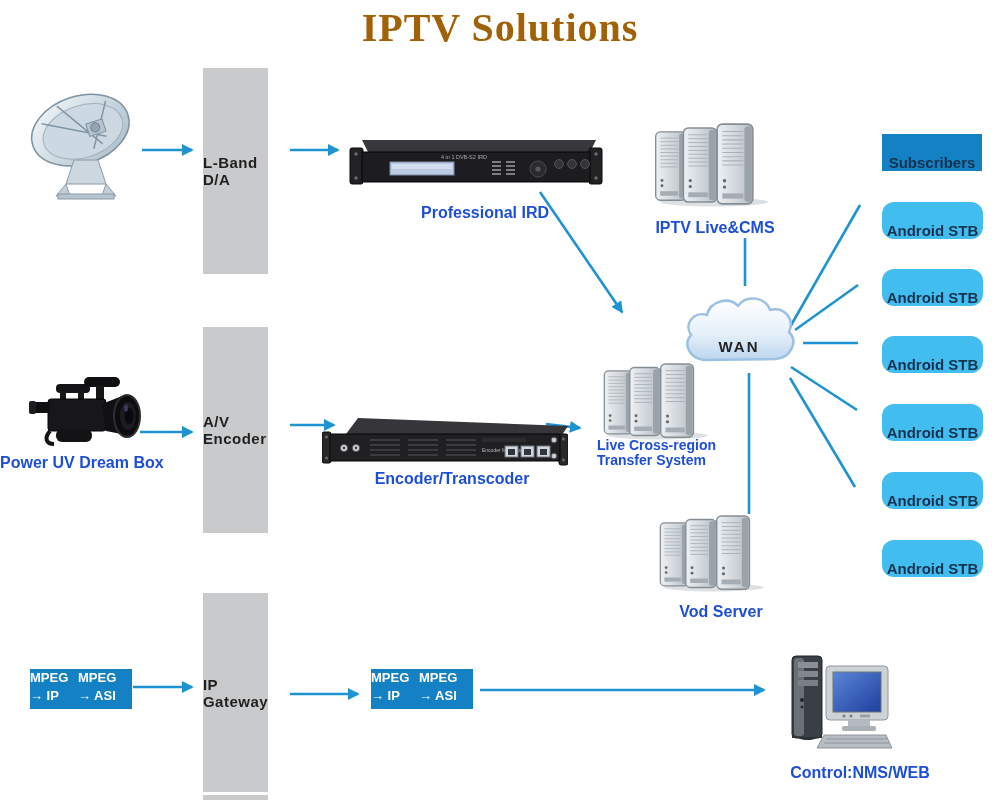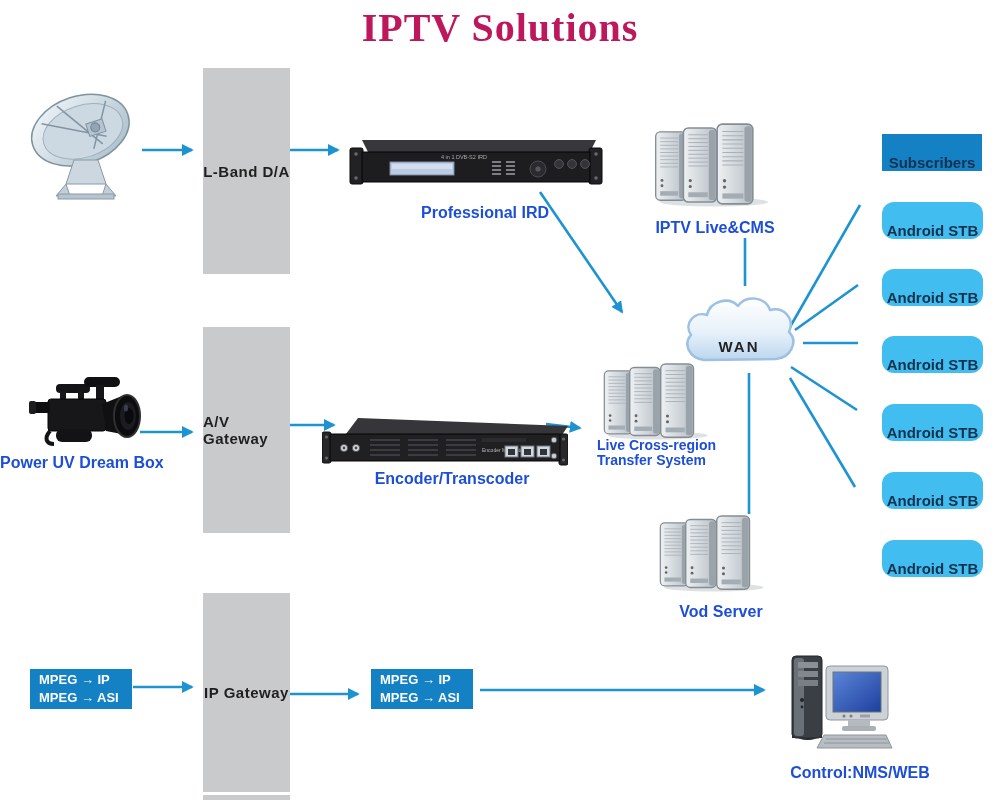--- a/index.html
+++ b/index.html
@@ -1,35 +1,35 @@
 <!DOCTYPE html>
 <html><head>
 <meta charset="utf-8">
 <style>
   html,body{margin:0;padding:0;background:#fff;}
   .canvas{position:relative;width:1000px;height:800px;background:#ffffff;
           font-family:"Liberation Sans",sans-serif;overflow:hidden;}
   .title{position:absolute;left:0;top:4px;width:1000px;text-align:center;
          font-family:"Liberation Serif",serif;font-weight:bold;font-size:40px;
-         color:#be185d;letter-spacing:1px;}
-  .gbar{position:absolute;left:203px;width:87px;background:#c9cacc;
+         color:#a16207;letter-spacing:1px;}
+  .gbar{position:absolute;left:203px;width:65px;background:#c9cacc;
         display:flex;align-items:center;justify-content:center;
         font-weight:bold;font-size:15px;color:#1f1f1f;letter-spacing:.5px;}
   #bar1{top:68px;height:206px}
   #bar2{top:327px;height:206px}
   #bar3{top:593px;height:199px}
   #bar4{top:795px;height:5px}
   .bluebox{position:absolute;display:flex;align-items:flex-end;justify-content:center;
            font-weight:bold;font-size:15px;color:#14314f;}
   .sub{left:882px;top:134px;width:100px;height:37px;background:#1581c5;}
   .stb{left:882px;width:101px;height:37px;background:#41beef;border-radius:12px;}
   #stb1{top:202px}#stb2{top:269px}#stb3{top:336px}#stb4{top:404px}#stb5{top:472px}#stb6{top:540px}
   .mpeg{position:absolute;width:102px;height:40px;background:#1581c5;color:#ffffff;
-        font-weight:bold;font-size:13px;line-height:1.4;display:flex;flex-direction:column;
-        justify-content:center;padding-left:9px;box-sizing:border-box;}
+        font-weight:bold;font-size:13px;line-height:1.4;display:flex;flex-direction:row;
+        justify-content:center;box-sizing:border-box;}
   #mpegL{left:30px;top:669px}
   #mpegM{left:371px;top:669px}
   .lbl{position:absolute;font-weight:bold;color:#1d4ed8;font-size:15px;white-space:nowrap;}
   .center{text-align:center;}
   .dev{position:absolute;}
   svg{display:block;}
   .connectors{position:absolute;left:0;top:0;pointer-events:none;}
   .wanlbl{position:absolute;left:680px;top:338px;width:118px;text-align:center;
           font-weight:bold;font-size:15px;letter-spacing:2px;color:#222;}
 </style>
@@ -111,21 +111,21 @@
     </g>
     <path d="M48 88 L72 88 L80 112 L40 112 Z" fill="#ccd7e0" stroke="#8a9aa7"></path>
     <path d="M40 112 L30 124 L44 124 Z M80 112 L90 124 L76 124 Z" fill="#c2cfd9" stroke="#8a9aa7"></path>
     <rect x="32" y="122" width="56" height="5" fill="#b6c4cf" stroke="#8a9aa7"></rect>
   </svg>
 
   <div class="gbar" id="bar1">
     <span>L-Band D/A</span>
   </div>
   <div class="gbar" id="bar2">
-    <span>A/V Gateway</span>
+    <span>A/V Encoder</span>
   </div>
   <div class="gbar" id="bar3">
     <span>IP Gateway</span>
   </div>
   <div class="gbar" id="bar4"></div>
 
   <svg class="dev" style="left:346px;top:128px" width="260" height="64" viewBox="0 0 260 64">
     <path d="M16 12 L250 12 L244 24 L22 24 Z" fill="#38383c"></path>
     <rect x="4" y="20" width="13" height="36" rx="2" fill="#222225" stroke="#0a0a0a"></rect>
     <rect x="243" y="20" width="13" height="36" rx="2" fill="#222225" stroke="#0a0a0a"></rect>

